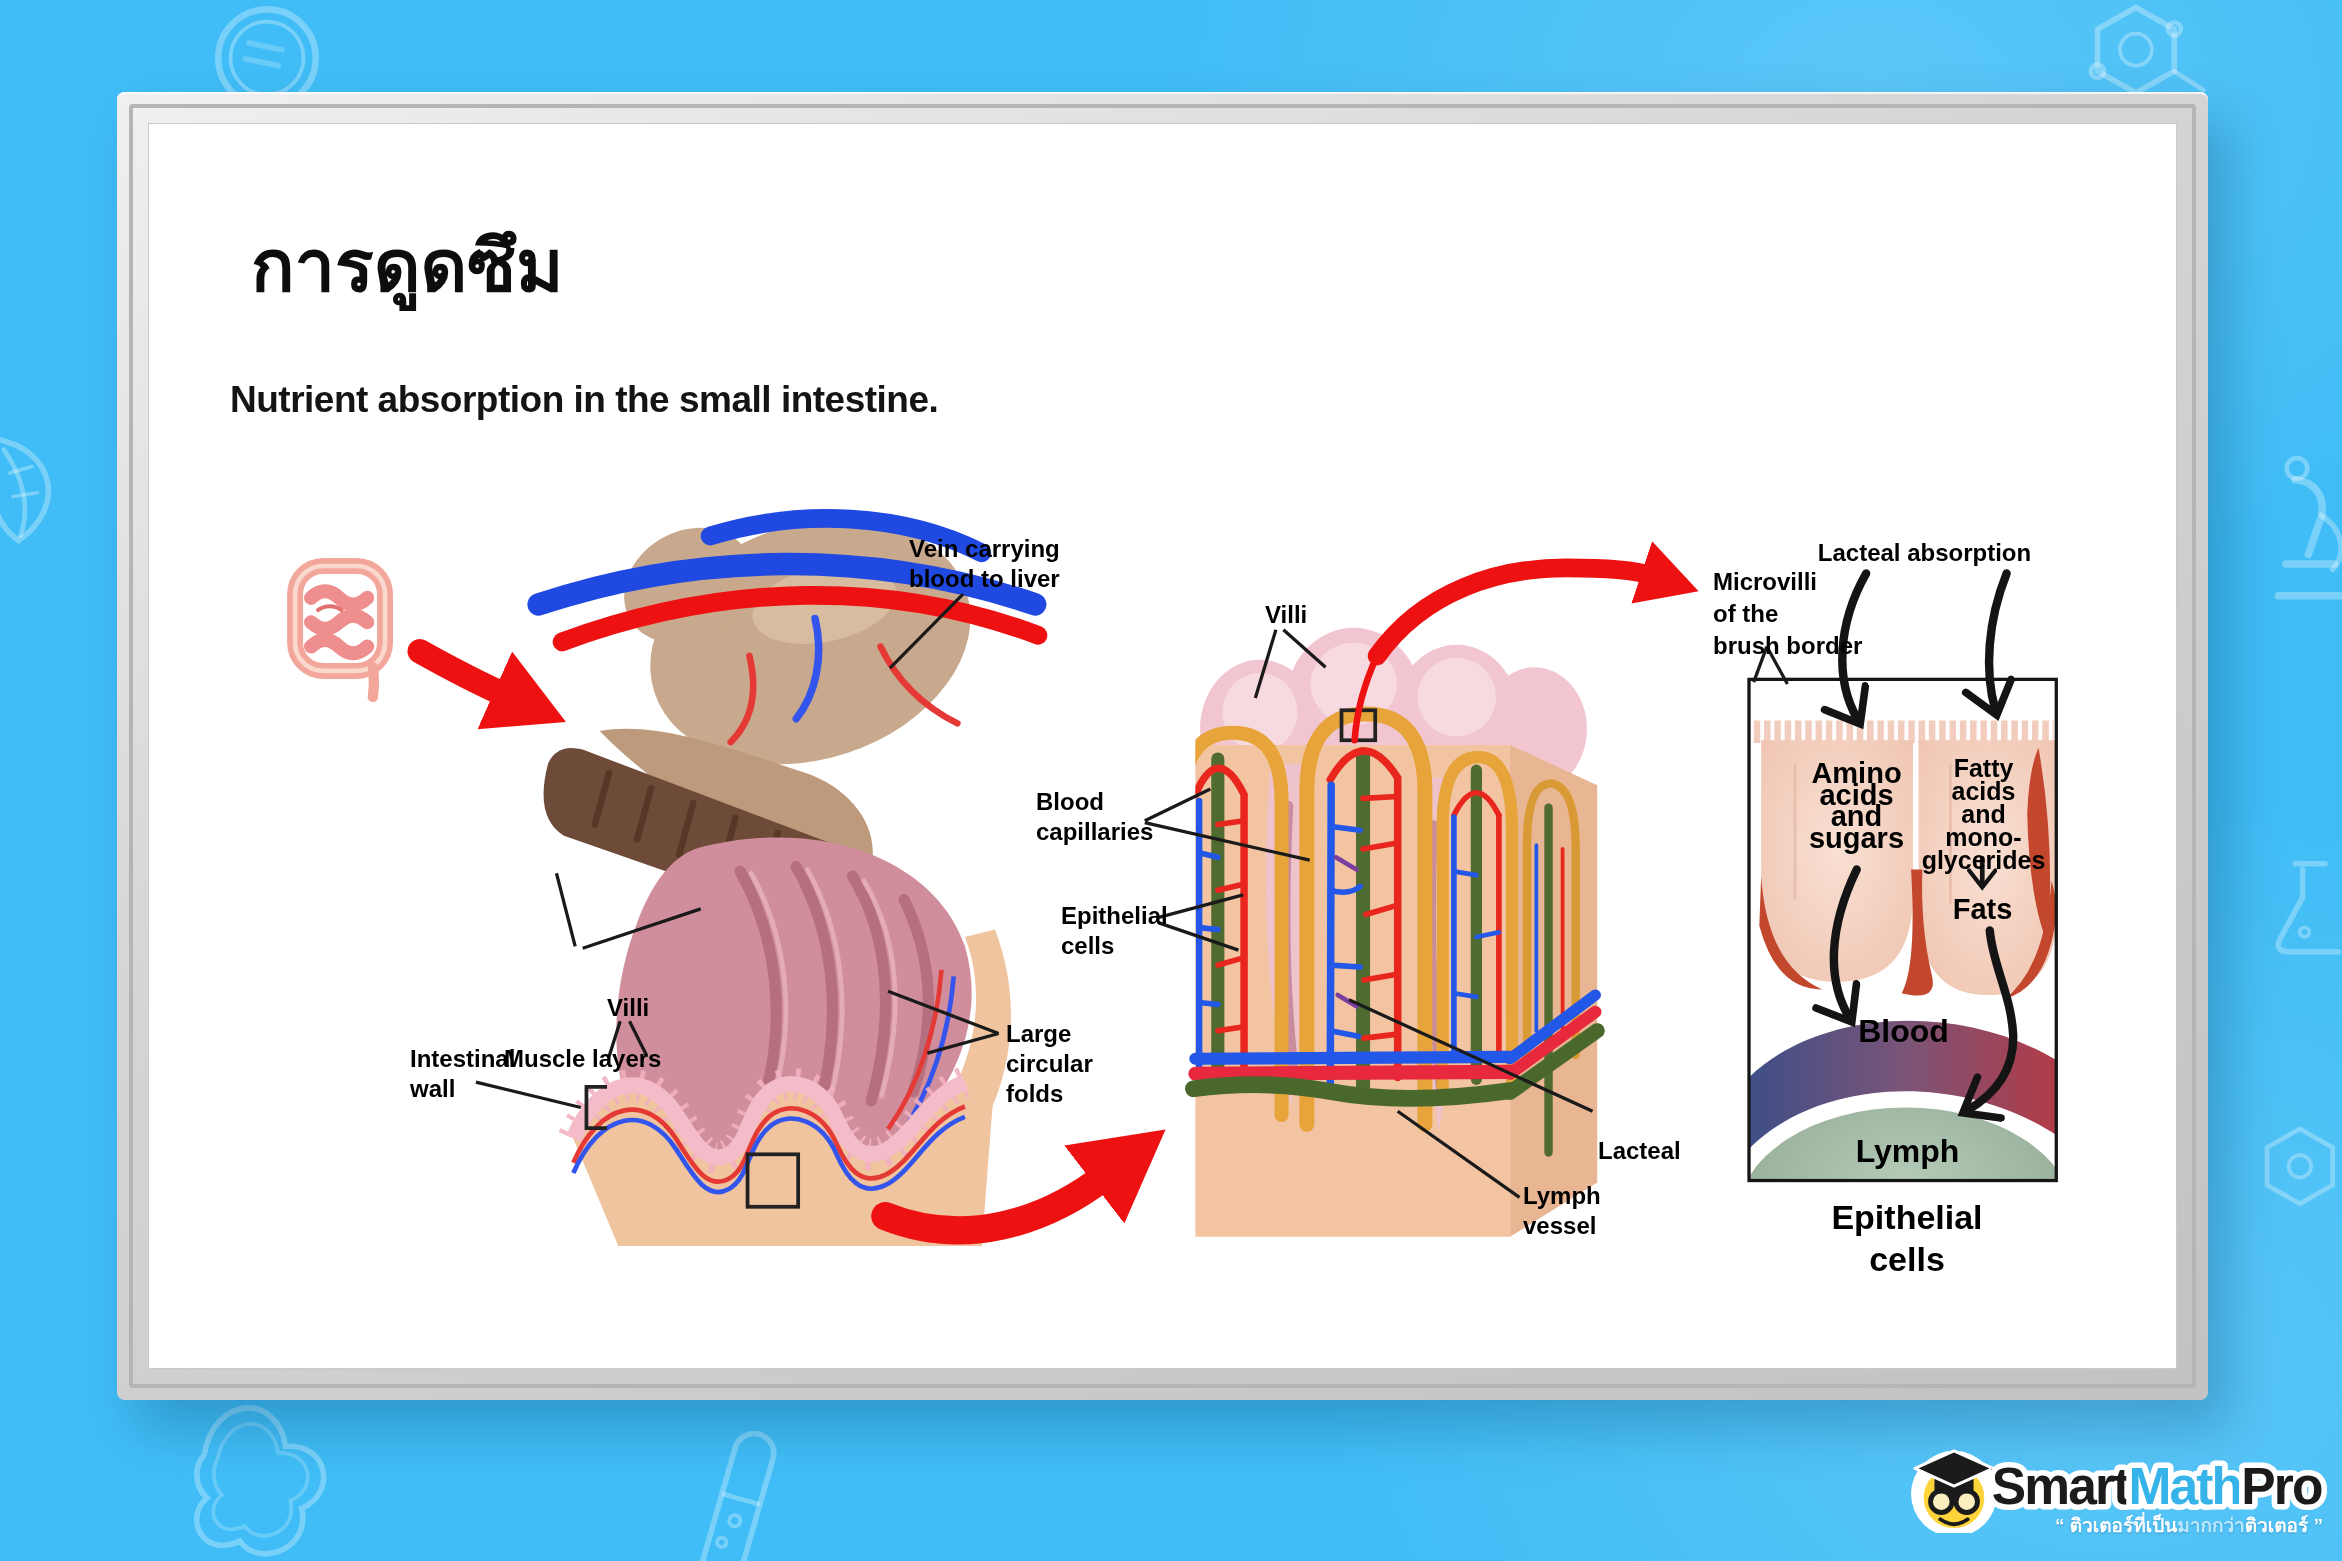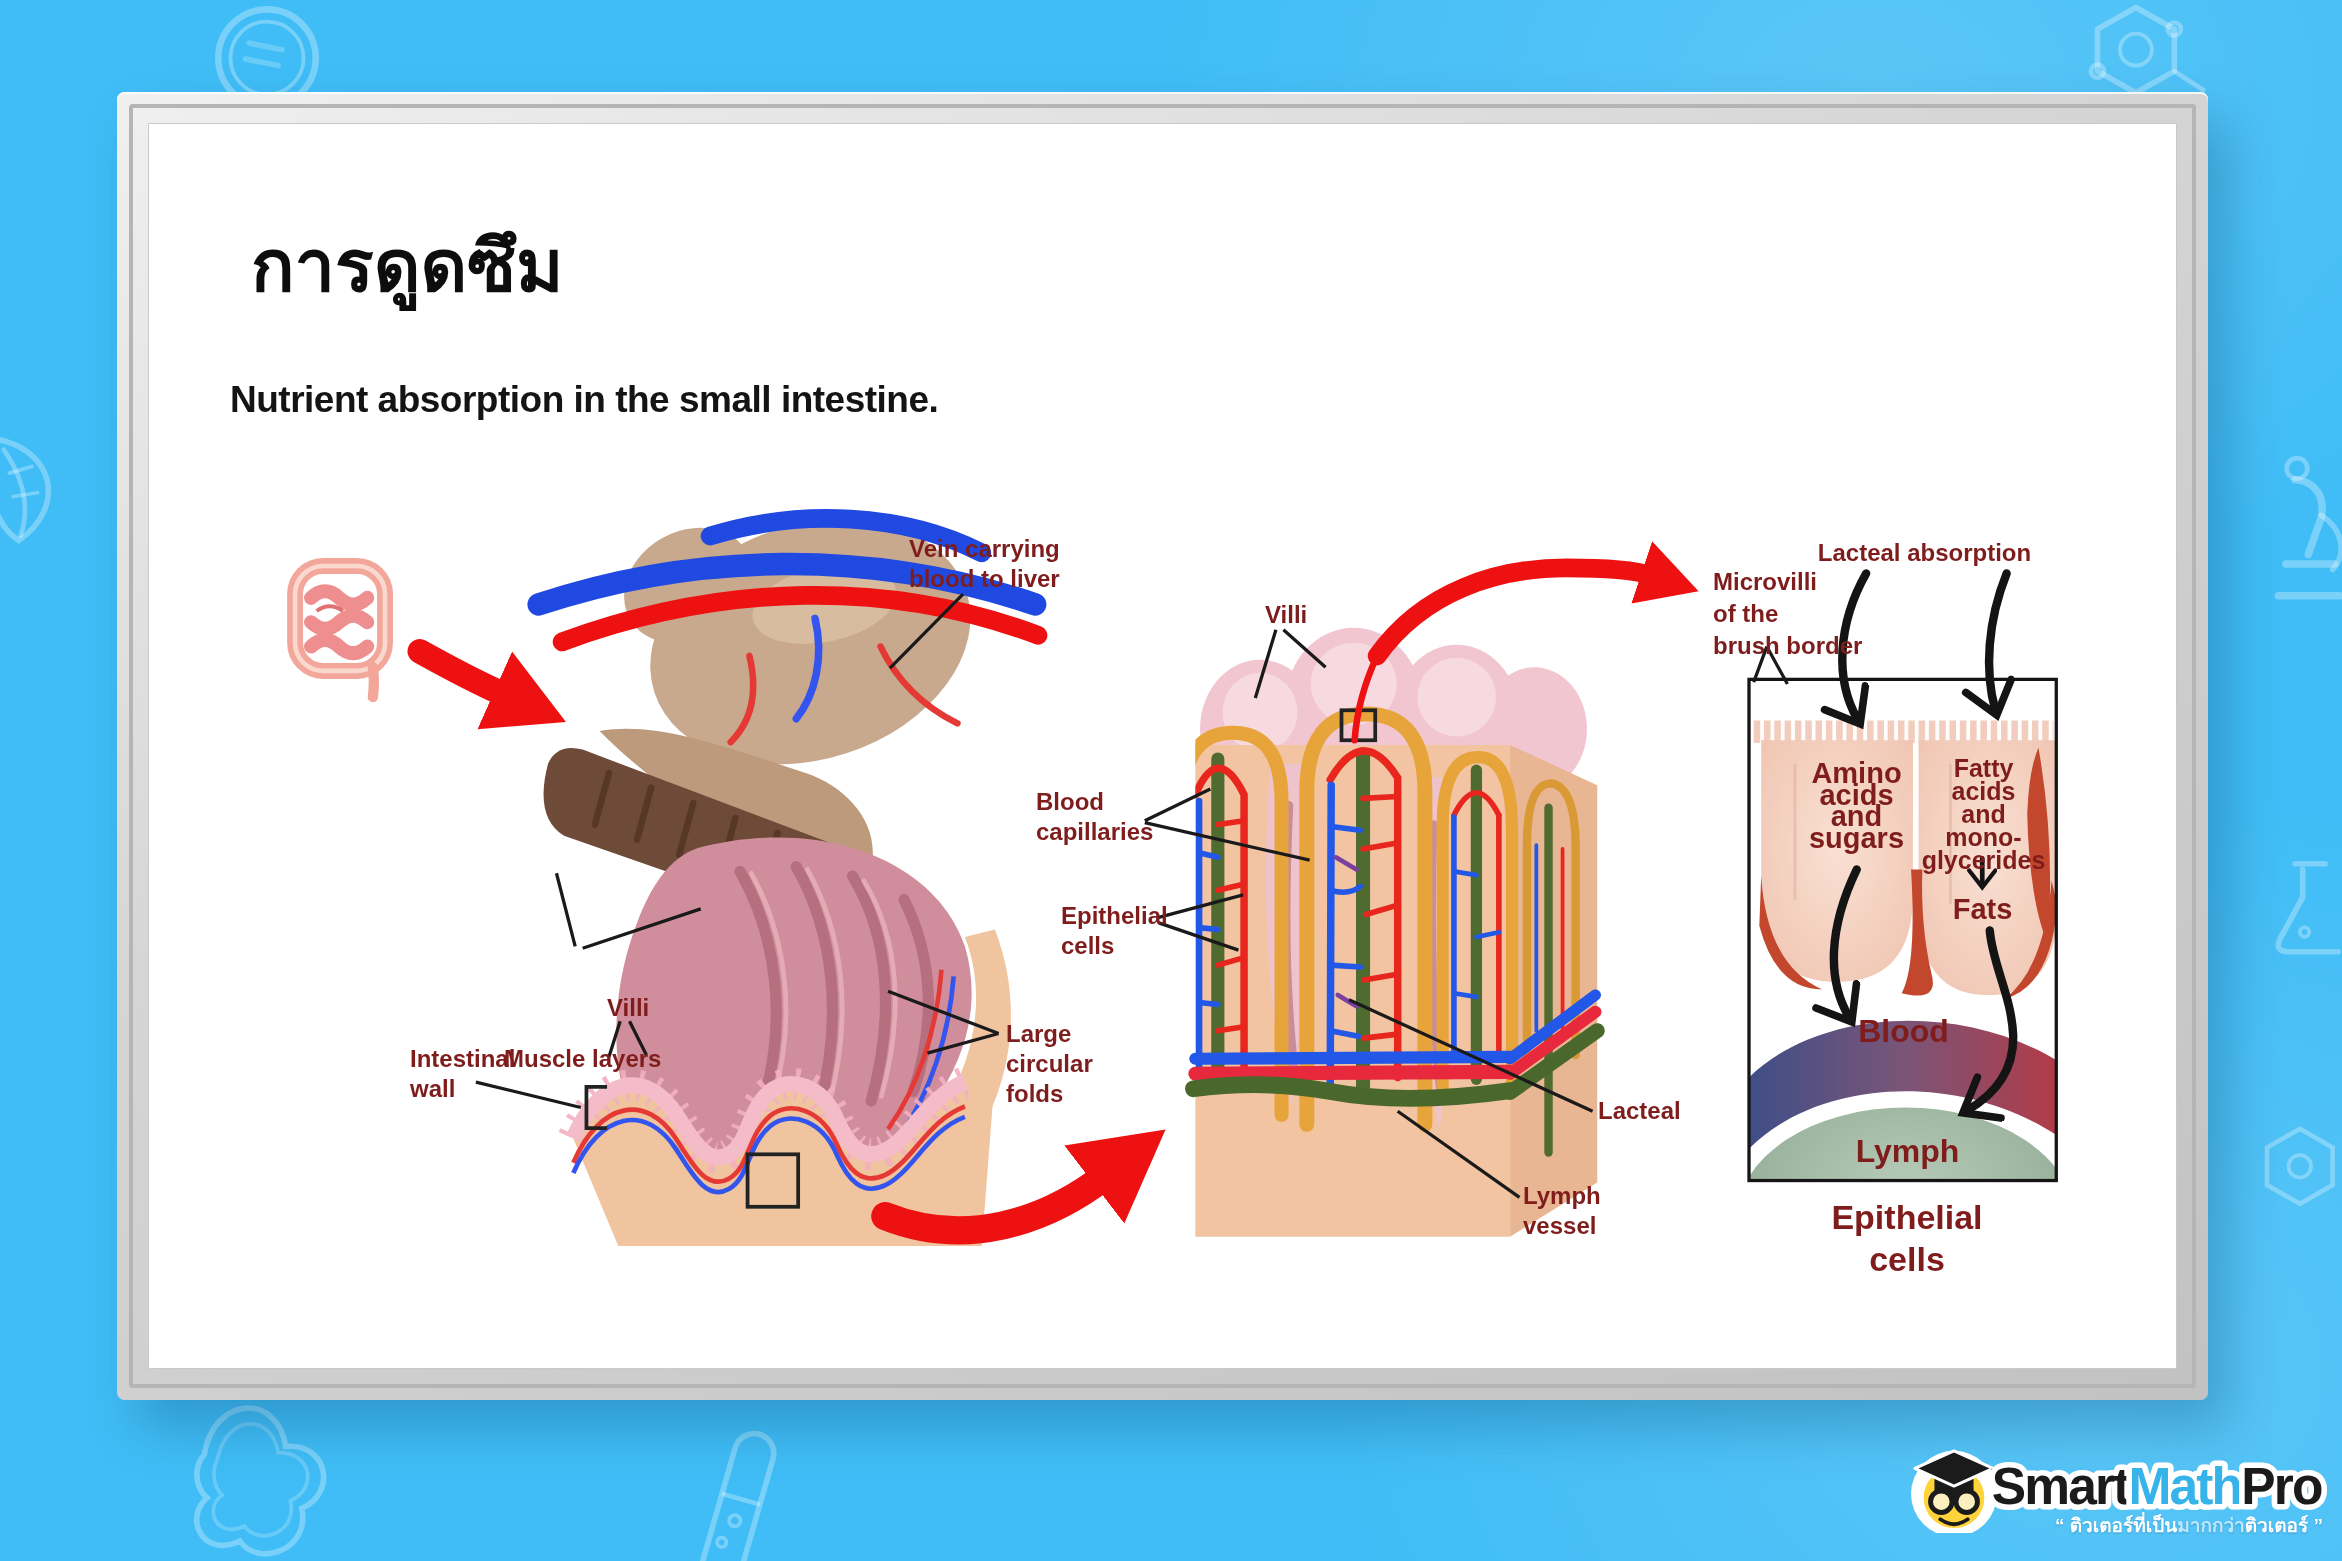--- a/index.html
+++ b/index.html
@@ -23,21 +23,21 @@
   .art{position:absolute;left:0;top:0;width:2342px;height:1562px;z-index:3;pointer-events:none;}
   .page-title{
     position:absolute;left:251px;top:208px;z-index:4;
     font-size:72px;font-weight:800;color:#0D0D0D;letter-spacing:0px;
   }
   .page-subtitle{
     position:absolute;left:230px;top:379px;z-index:4;
     font-size:37px;font-weight:700;color:#141414;letter-spacing:-0.5px;
   }
   .lbl{
-    position:absolute;z-index:4;color:#7f1d1d;
+    position:absolute;z-index:4;color:#000000;
     font-size:24px;line-height:1.24;font-weight:600;white-space:pre-line;
   }
   .lbl.center{text-align:center;}
   .cellTxt{font-size:29px;line-height:21.5px;font-weight:700;}
   .cellTxt.tight{font-size:25px;line-height:23px;}
   .bigTxt{font-size:32px;font-weight:700;}
   .capTxt{font-size:34px;font-weight:700;}
   .logo{position:absolute;left:1911px;top:1437px;width:422px;height:112px;z-index:5;}
   .logo-owl{position:absolute;left:0;top:5.6px;}
   .logo-text-svg{position:absolute;left:79px;top:15px;}
@@ -326,21 +326,21 @@
 wall</div>
 <div class="lbl" style="left:1006px;top:1019px;">Large
 circular
 folds</div>
 
 <div class="lbl" style="left:1265px;top:600px;">Villi</div>
 <div class="lbl" style="left:1036px;top:787px;">Blood
 capillaries</div>
 <div class="lbl" style="left:1061px;top:901px;">Epithelial
 cells</div>
-<div class="lbl" style="left:1598px;top:1096px;">Lacteal</div>
+<div class="lbl" style="left:1598px;top:1136px;">Lacteal</div>
 <div class="lbl" style="left:1523px;top:1181px;">Lymph
 vessel</div>
 
 <div class="lbl" style="left:1713px;top:566px;line-height:1.34;">Microvilli
 of the
 brush border</div>
 <div class="lbl center" style="left:1816px;top:538px;width:217px;">Lacteal absorption</div>
 <div class="lbl center cellTxt" style="left:1791px;top:763px;width:131px;">Amino
 acids
 and

